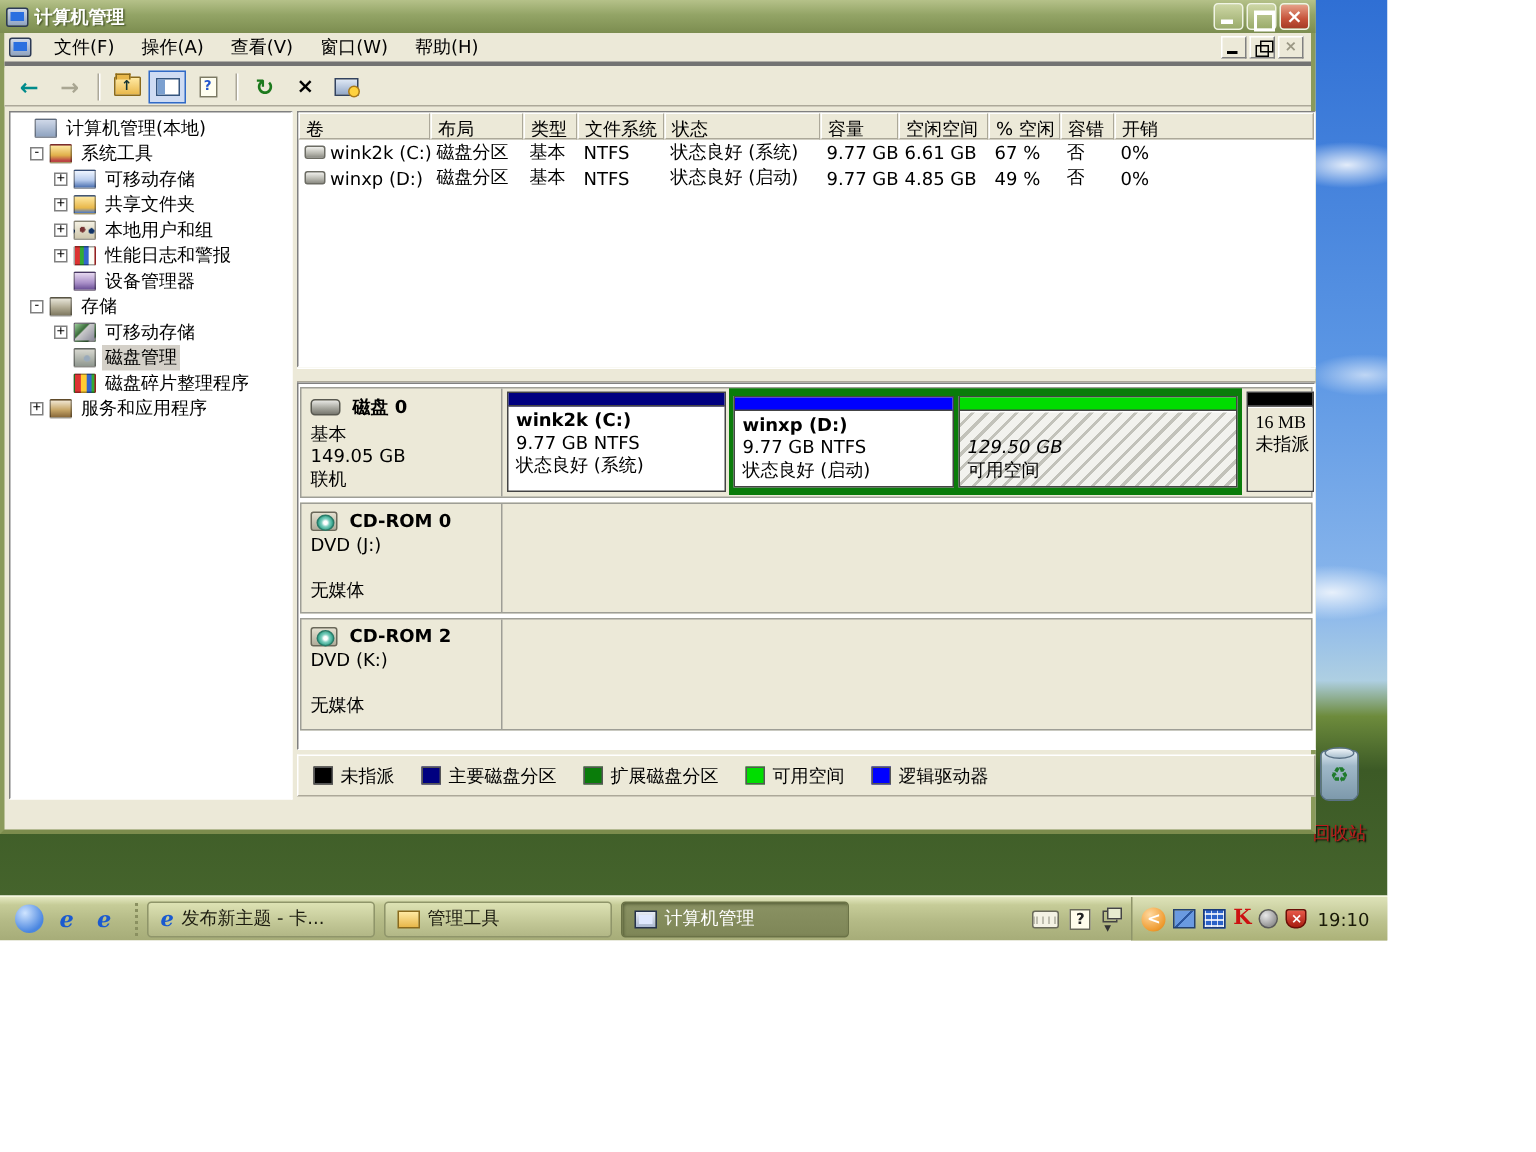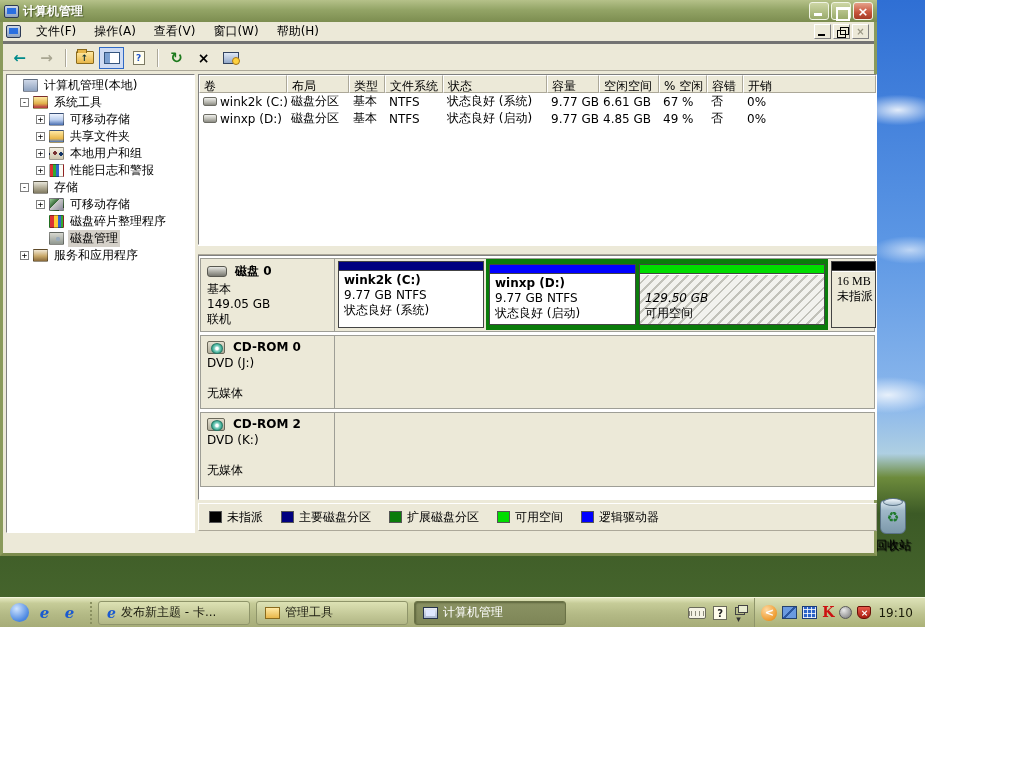--- a/index.html
+++ b/index.html
@@ -15,21 +15,21 @@
       linear-gradient(to bottom, #2f6fd4 0%, #5b96e4 40%, #8cb8ec 68%, #aecfe2 76%, #6d8b3c 80%, #3c5a26 86%, #45642c 100%);
   }
   
   #recycle { position:absolute; left:866px; top:500px; width:54px; height:72px; z-index:1; text-align:center; }
   .bin { width:26px; height:34px; margin:0 auto; border-radius:4px 4px 6px 6px;
     background:linear-gradient(to bottom, #dfeaf2 0%, #9fb8c8 30%, #7d99ab 100%);
     border:1px solid #5a7286; position:relative; }
   .bin::before { content:""; position:absolute; left:2px; top:-3px; right:2px; height:6px; border-radius:50%;
     background:linear-gradient(#f2f7fa,#aac0cf); border:1px solid #5a7286; }
   .bin .recy { position:absolute; left:0; right:0; top:9px; color:#1f7a2d; font-size:14px; line-height:14px; font-weight:bold; }
-  #recycle .blabel { display:block; margin-top:3px; color:#000000; font-size:12px; text-shadow:1px 1px 1px #000; }
+  #recycle .blabel { display:block; margin-top:13px; color:#b91c1c; font-size:12px; text-shadow:1px 1px 1px #000; }
 
   
   #win { position:absolute; left:0; top:0; width:877px; height:556px; z-index:2;
     background:#ece9d8; border-left:3px solid #8a9a5b; border-right:3px solid #8a9a5b; border-bottom:3px solid #7c8c4d; }
   .titlebar { position:absolute; left:-3px; top:0; width:877px; height:22px;
     background:linear-gradient(to bottom,#b5c189 0%,#93a466 45%,#7c8d50 100%);
     display:flex; align-items:center; padding:0 4px; color:#fff; }
   .titlebar .ttext { font-size:12px; font-weight:bold; text-shadow:1px 1px 1px #4c5a2c; margin-left:4px; flex:1; }
   .icon-computer { width:15px; height:13px; display:inline-block; position:relative;
     background:linear-gradient(#cfd8e8,#8fa3c0); border:1px solid #2c3a55; border-radius:2px; }
@@ -259,39 +259,44 @@
       <div class="titem lvl2">
         <span class="exp">+</span>
         <span class="ticon i-users"></span>
         <span class="tlabel">本地用户和组</span>
       </div>
       <div class="titem lvl2">
         <span class="exp">+</span>
         <span class="ticon i-perf"></span>
         <span class="tlabel">性能日志和警报</span>
       </div>
+      <div class="titem lvl2">
+        <span class="exp none"></span>
+        <span class="ticon i-device"></span>
+        <span class="tlabel">设备管理器</span>
+      </div>
       <div class="titem lvl1">
         <span class="exp">-</span>
         <span class="ticon i-storage"></span>
         <span class="tlabel">存储</span>
       </div>
       <div class="titem lvl2">
         <span class="exp">+</span>
         <span class="ticon i-removable"></span>
         <span class="tlabel">可移动存储</span>
       </div>
-      <div class="titem lvl2">
-        <span class="exp none"></span>
-        <span class="ticon i-defrag"></span>
-        <span class="tlabel">磁盘碎片整理程序</span>
-      </div>
       <div class="titem lvl2 sel">
         <span class="exp none"></span>
         <span class="ticon i-diskmgmt"></span>
         <span class="tlabel">磁盘管理</span>
+      </div>
+      <div class="titem lvl2">
+        <span class="exp none"></span>
+        <span class="ticon i-defrag"></span>
+        <span class="tlabel">磁盘碎片整理程序</span>
       </div>
       <div class="titem lvl1">
         <span class="exp">+</span>
         <span class="ticon i-services"></span>
         <span class="tlabel">服务和应用程序</span>
       </div>
     </div>
 
     <div id="rpanel">
 

